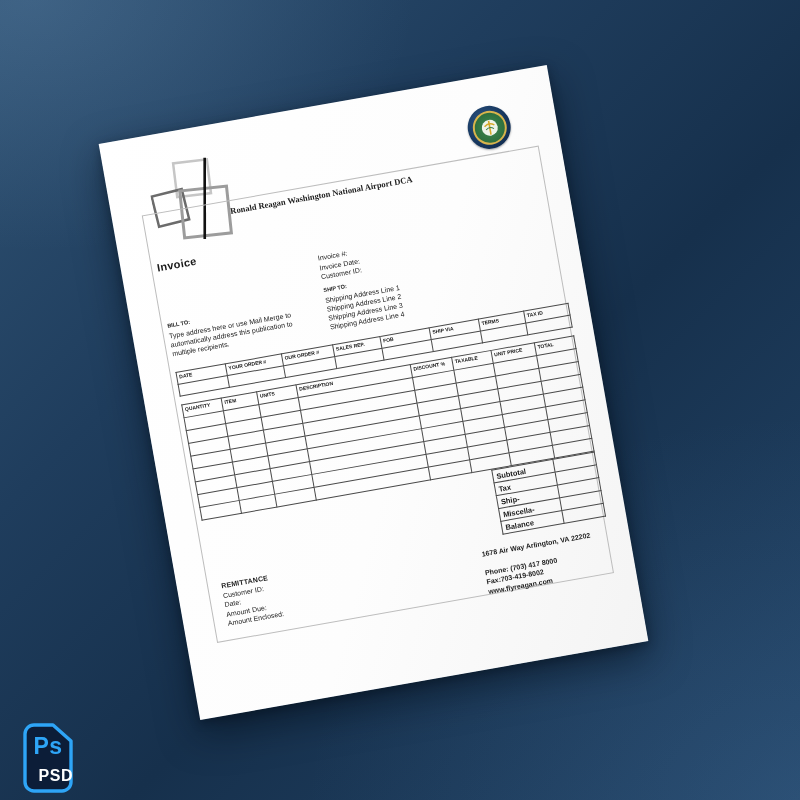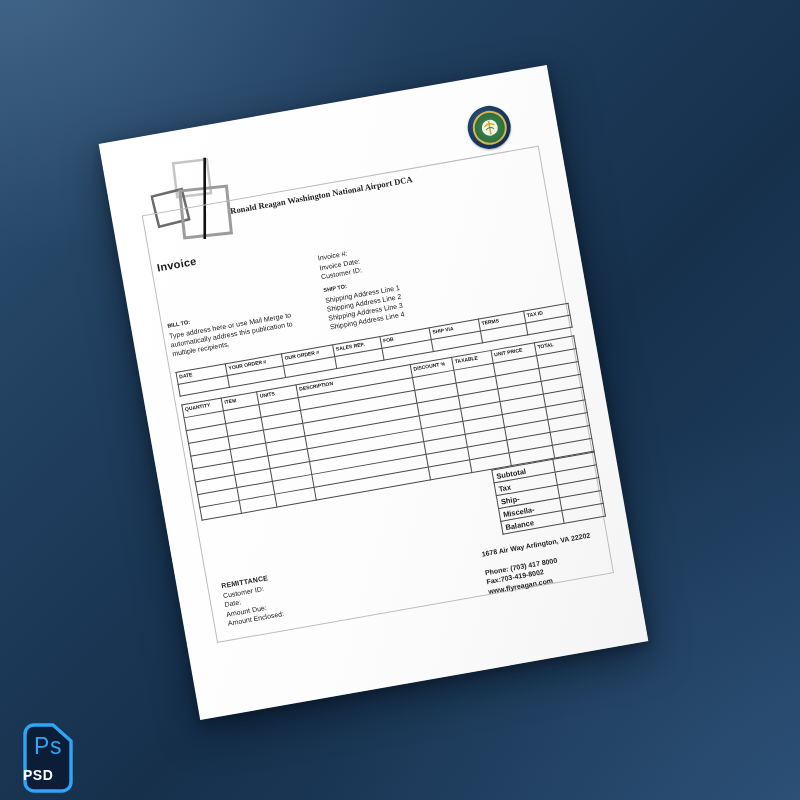--- a/index.html
+++ b/index.html
@@ -62,23 +62,23 @@
 
   .remittance { position:absolute; left:44px; top:452px; font-size:7px; line-height:9.5px; }
   .remit-title { font-weight:600; letter-spacing:0.2px; }
 
   .footer-right { position:absolute; left:306px; top:466px; width:130px; font-size:7px; font-weight:600; line-height:9.5px; color:#1c1c1c; }
   .footer-right .gap { height:9px; }
 
   
   .psd-badge { position:absolute; left:23px; top:723px; width:50px; height:70px; }
   .psd-ps  { position:absolute; left:0; top:10px; width:50px; text-align:center;
-             font-size:23px; font-weight:400; color:#2ea5f7; letter-spacing:0.5px; }
-  .psd-lbl { position:absolute; left:0; top:44px; width:50px; text-align:left;
-             font-size:14px; font-weight:700; color:#ffffff; letter-spacing:0.5px; }
+             font-size:23px; font-weight:700; color:#2ea5f7; letter-spacing:0.5px; }
+  .psd-lbl { position:absolute; left:0; top:44px; width:50px; text-align:right;
+             font-size:16px; font-weight:700; color:#ffffff; letter-spacing:0.5px; }
 
   .caption { position:absolute; left:90px; top:737px; color:#ffffff; font-weight:800;
              font-size:23px; line-height:28px; letter-spacing:0.3px;
              text-shadow:0 1px 2px rgba(0,0,0,0.25); }
 </style>
 </head>
 <body>
 
 <div class="stage">
 

